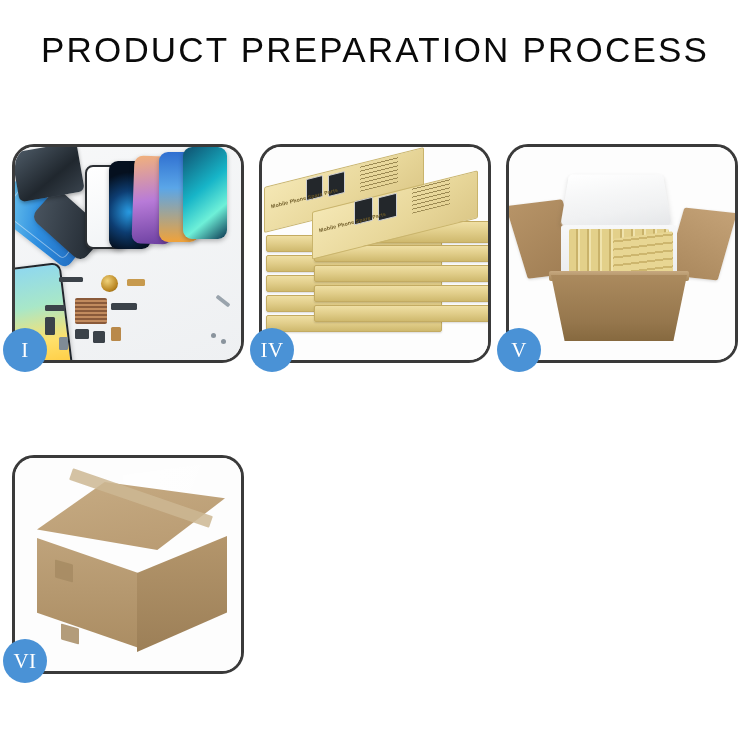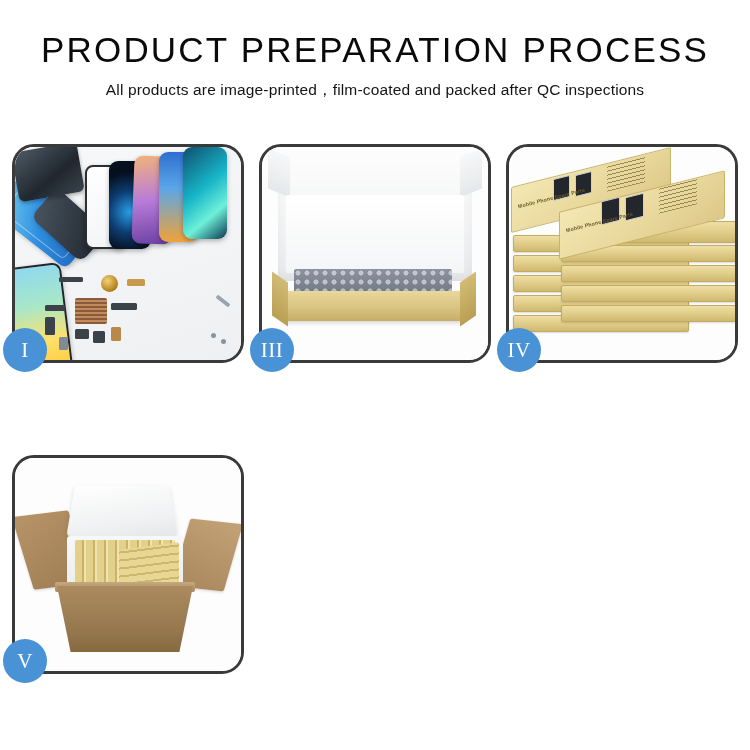--- a/index.html
+++ b/index.html
@@ -349,21 +349,20 @@
     transform: rotate(-8deg);
   }
 </style>
 </head>
 <body>
 
 <div class="page">
 
   <div class="header">
     <div class="title">PRODUCT PREPARATION PROCESS</div>
-    <div class="subtitle">All products are image-printed，film-coated and packed after QC inspections</div>
   </div>
 
   <div class="grid">
 
     <div class="panel">
       <div class="panel-clip p1">
         <div class="ph ph-a"></div>
         <div class="ph ph-dark"></div>
         <div class="ph ph-glass"></div>
         <div class="ph ph-b"></div>
@@ -384,29 +383,20 @@
         <div class="part" style="left:96px;top:180px;width:10px;height:14px;background:#b9894a;"></div>
         <div class="part" style="left:44px;top:190px;width:9px;height:13px;background:#7f8b96;"></div>
         <div class="part" style="left:200px;top:152px;width:16px;height:4px;background:#9aa4ad;transform:rotate(38deg);"></div>
         <div class="part" style="left:196px;top:186px;width:5px;height:5px;border-radius:50%;background:#8a949d;"></div>
         <div class="part" style="left:206px;top:192px;width:5px;height:5px;border-radius:50%;background:#8a949d;"></div>
       </div>
       <div class="badge">I</div>
     </div>
 
 
-    <div class="panel">
-      <div class="panel-clip p3">
-        <div class="lid3"></div>
-        <div class="foam3"></div>
-        <div class="grey-bubble"></div>
-        <div class="tray3"></div>
-      </div>
-      <div class="badge">III</div>
-    </div>
 
     <div class="panel">
       <div class="panel-clip p4">
         <div class="stack">
 
           <div class="sbox" style="left:4px;  top:168px; width:176px; height:17px;"></div>
           <div class="sbox" style="left:4px;  top:148px; width:176px; height:17px;"></div>
           <div class="sbox" style="left:4px;  top:128px; width:176px; height:17px;"></div>
           <div class="sbox" style="left:4px;  top:108px; width:176px; height:17px;"></div>
           <div class="sbox" style="left:4px;  top:88px;  width:176px; height:17px;"></div>
@@ -440,15 +430,27 @@
         <div class="foamlid"></div>
         <div class="foambox"></div>
         <div class="bars"></div>
         <div class="bars2"></div>
         <div class="carton-lip"></div>
         <div class="carton"></div>
       </div>
       <div class="badge">V</div>
     </div>
 
+    <div class="panel">
+      <div class="panel-clip p6">
+        <div class="wrap-sheen"></div>
+        <div class="box-top"></div>
+        <div class="box-front"></div>
+        <div class="box-side"></div>
+        <div class="tape-top"></div>
+        <div class="tape-sq1"></div>
+        <div class="tape-sq2"></div>
+      </div>
+      <div class="badge">VI</div>
+    </div>
 
   </div>
 </div>
 
 </body></html>

